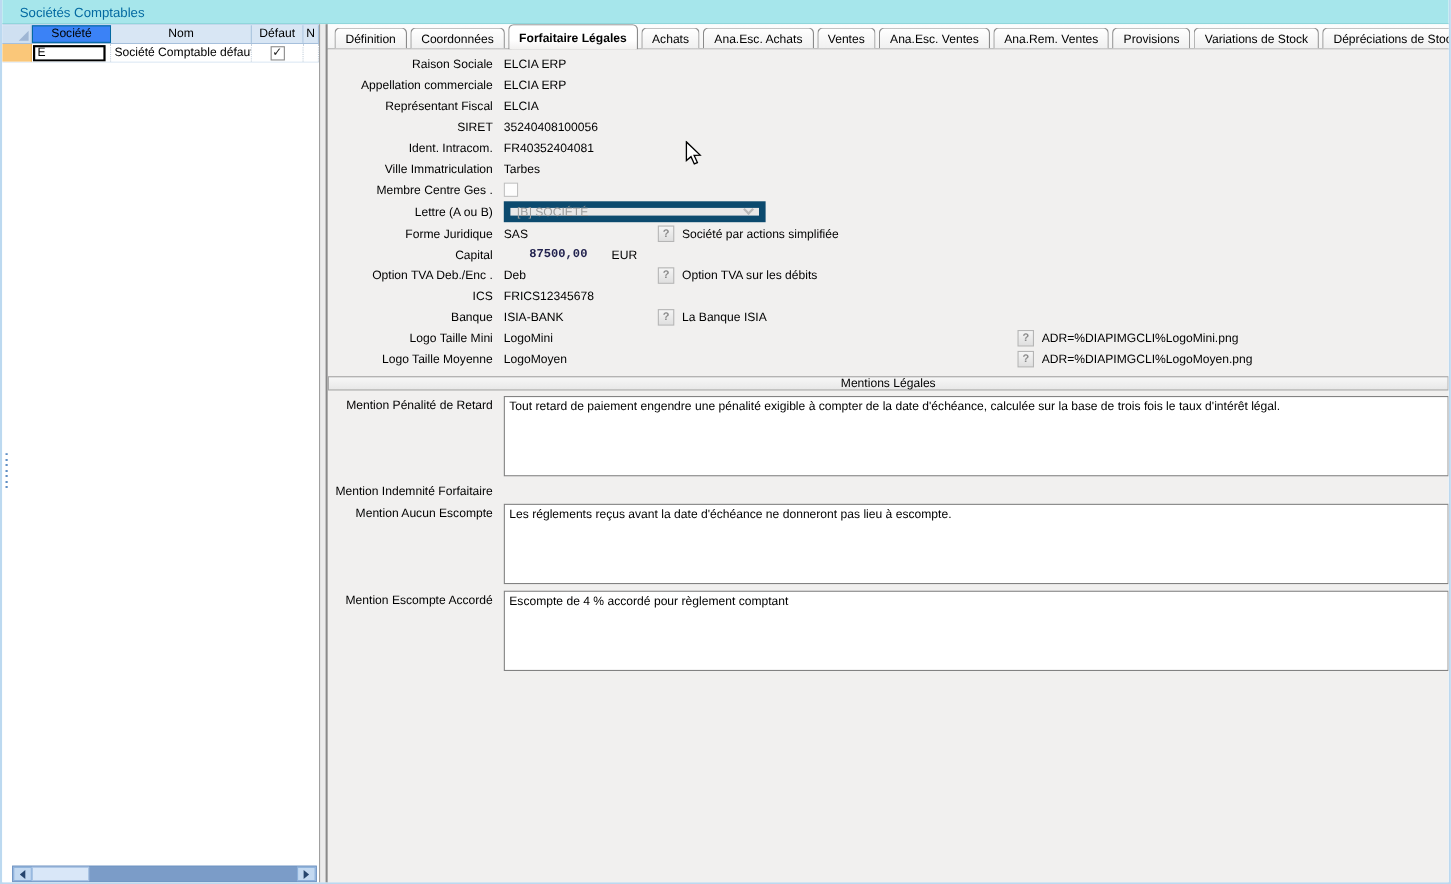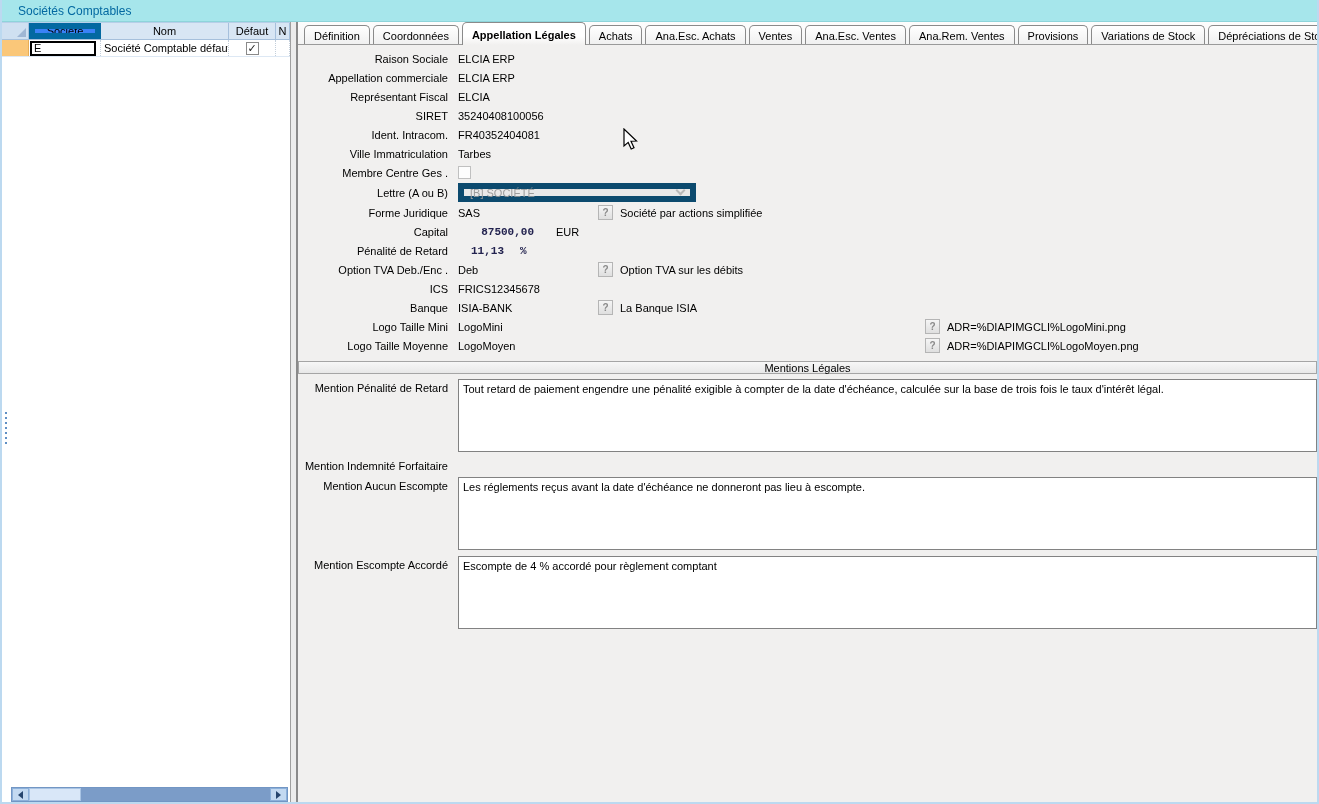--- a/index.html
+++ b/index.html
@@ -27,21 +27,21 @@
   .grid-head { display:flex; height:17px; background:#d8e6f4; border-bottom:1px solid #a6c0dc; }
   .hcell {
     display:flex; align-items:center; justify-content:center;
     border-right:1px solid #a6c0dc; background:#d8e6f4; overflow:hidden; white-space:nowrap;
   }
   .hcell.corner { position:relative; background:#cfe0f1; }
   .hcell.corner .tri {
     position:absolute; right:2px; bottom:2px; width:0; height:0;
     border-left:9px solid transparent; border-bottom:9px solid #9eb6d4;
   }
-  .hcell.societe { background:#3b82f6; border:6px solid #0369a1; }
+  .hcell.societe { background:#3b82f6; border:1px solid #0369a1; }
   .grid-row { display:flex; height:17px; background:#fff; border-bottom:1px solid #dde8f4; }
   .rcell { display:flex; align-items:center; border-right:1px dotted #c4cfdb; overflow:hidden; white-space:nowrap; }
   .rcell.indicator { background:#fac779; border-right:1px solid #e8ae56; }
   .cell-edit {
     width:66px; height:15px; margin-left:1px; background:#fff; border:2px solid #000;
     display:flex; align-items:center; padding-left:2px; font-size:11px;
   }
   .rcell.nom { padding-left:3px; }
   .gcheck {
     width:13px; height:13px; border:1px solid #8a8a8a; background:#fff; margin:0 auto;
@@ -192,21 +192,21 @@
 
     <div class="main">
       <div class="tabstrip">
         <div class="tab">
             <span>Définition</span>
           </div>
         <div class="tab">
             <span>Coordonnées</span>
           </div>
         <div class="tab active">
-            <span>Appellation Légales</span>
+            <span>Forfaitaire Légales</span>
           </div>
         <div class="tab">
             <span>Achats</span>
           </div>
         <div class="tab">
             <span>Ana.Esc. Achats</span>
           </div>
         <div class="tab">
             <span>Ventes</span>
           </div>
@@ -269,25 +269,20 @@
           <span class="fval-fixed">SAS</span>
           <span class="qbtn">?</span>
           <span>Société par actions simplifiée</span>
         </div>
         <div class="frow">
           <div class="flabel">Capital</div>
           <span class="num" style="width:76px">87500,00</span>
           <span style="margin-left:22px">EUR</span>
         </div>
         <div class="frow">
-          <div class="flabel">Pénalité de Retard</div>
-          <span class="num" style="width:46px">11,13</span>
-          <span class="num" style="margin-left:16px">%</span>
-        </div>
-        <div class="frow">
           <div class="flabel">Option TVA Deb./Enc .</div>
           <span class="fval-fixed">Deb</span>
           <span class="qbtn">?</span>
           <span>Option TVA sur les débits</span>
         </div>
         <div class="frow">
             <div class="flabel">ICS</div>
             <div class="fvalue">FRICS12345678</div>
           </div>
         <div class="frow">

